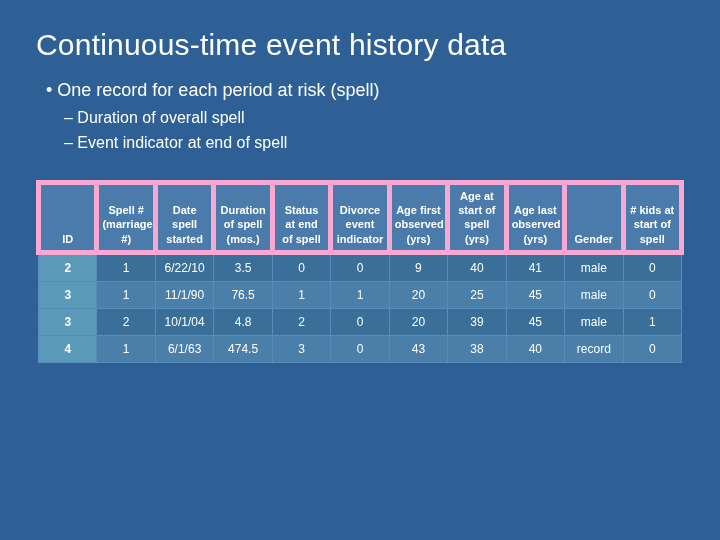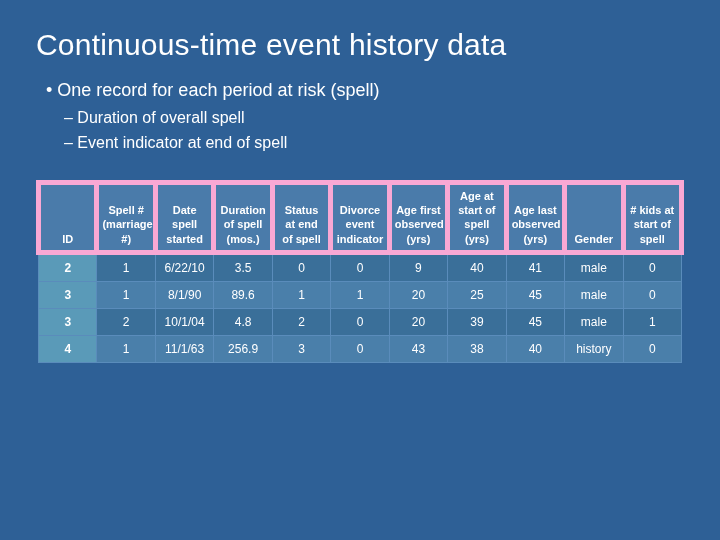--- a/index.html
+++ b/index.html
@@ -153,22 +153,22 @@
             <td>0</td>
             <td>9</td>
             <td>40</td>
             <td>41</td>
             <td>male</td>
             <td>0</td>
           </tr>
           <tr>
             <td>3</td>
             <td>1</td>
-            <td>8/1/90</td>
-            <td>89.6</td>
+            <td>11/1/90</td>
+            <td>76.5</td>
             <td>1</td>
             <td>1</td>
             <td>20</td>
             <td>25</td>
             <td>45</td>
             <td>male</td>
             <td>0</td>
           </tr>
           <tr>
             <td>3</td>
@@ -179,26 +179,26 @@
             <td>0</td>
             <td>20</td>
             <td>39</td>
             <td>45</td>
             <td>male</td>
             <td>1</td>
           </tr>
           <tr>
             <td>4</td>
             <td>1</td>
-            <td>11/1/63</td>
-            <td>256.9</td>
+            <td>6/1/63</td>
+            <td>474.5</td>
             <td>3</td>
             <td>0</td>
             <td>43</td>
             <td>38</td>
             <td>40</td>
-            <td>history</td>
+            <td>record</td>
             <td>0</td>
           </tr>
         </tbody>
     </table>
   </div>
 </div>
 
 </body></html>

